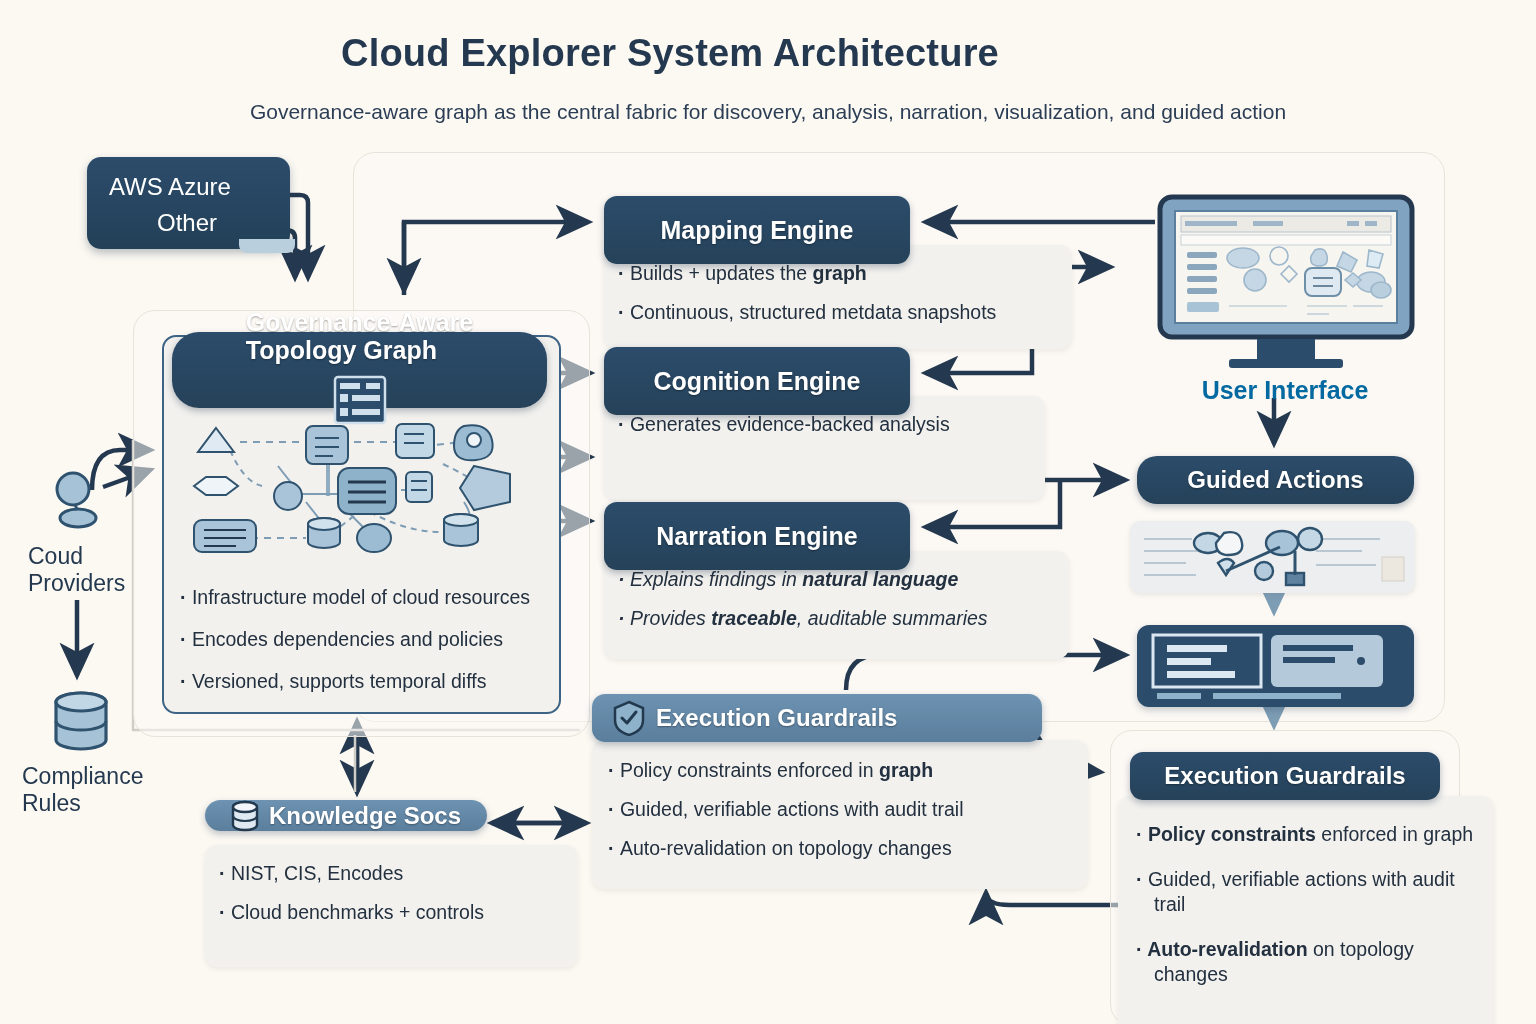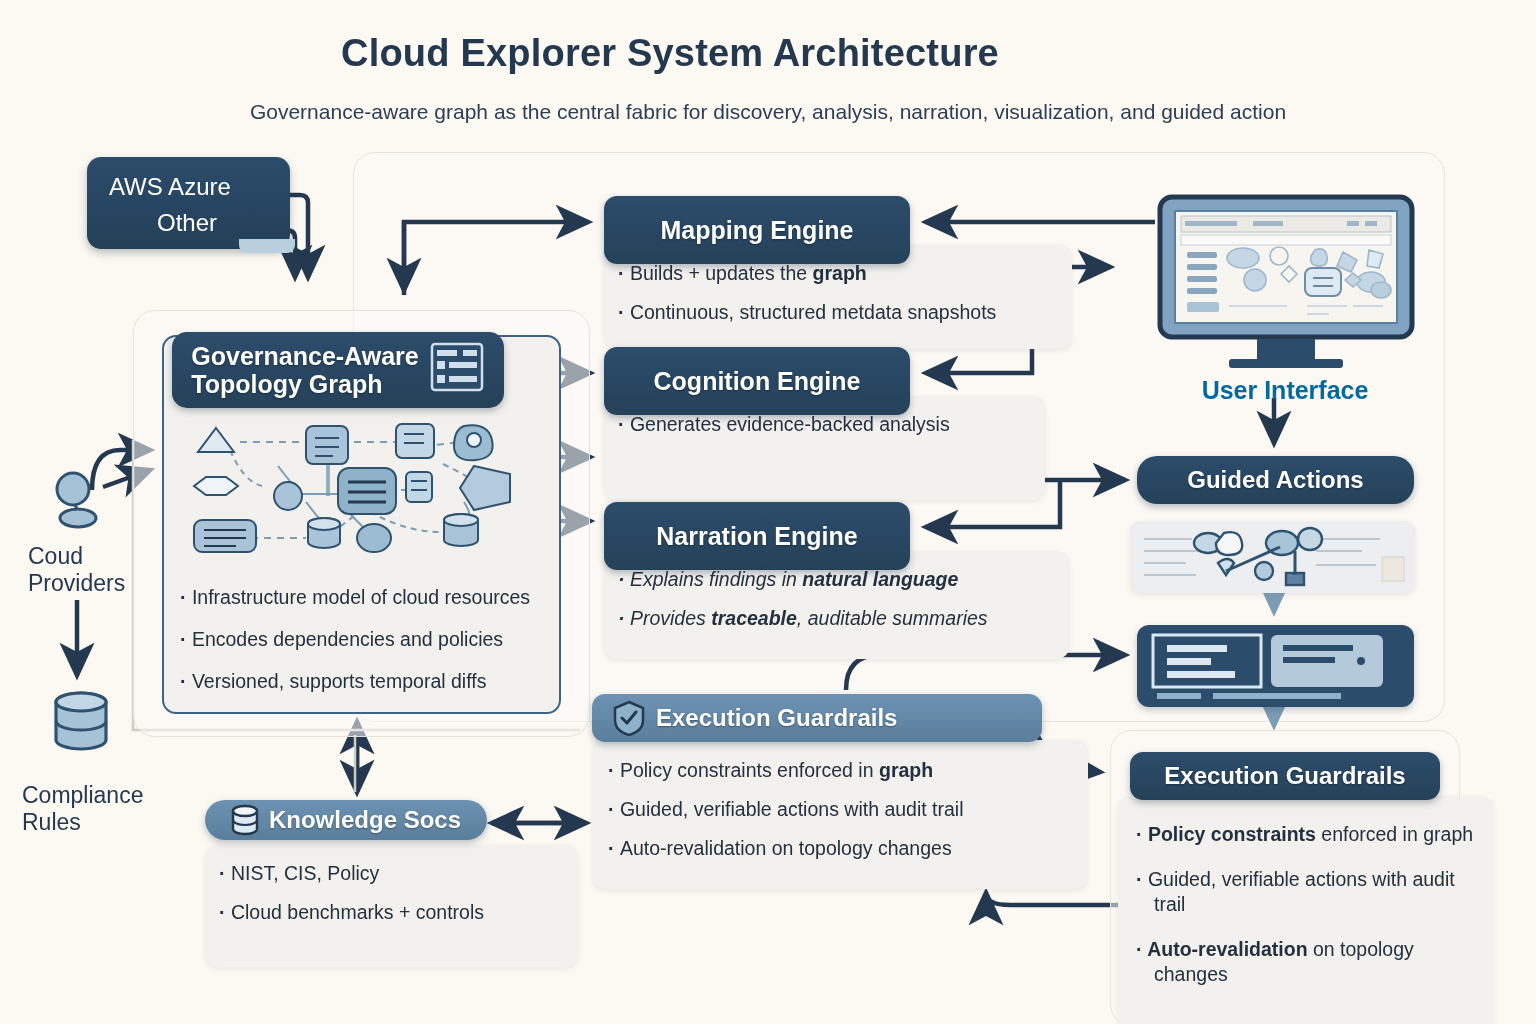--- a/index.html
+++ b/index.html
@@ -71,22 +71,22 @@
   .side-label{font-size:23px;color:#24394f;line-height:1.18;}
 
   
   #topology-outer{left:133px;top:310px;width:455px;height:425px;}
   #topology-card{
     left:162px;top:335px;width:395px;height:375px;
     background:#f2f1ee;border:2px solid #3f6versioned;border-radius:14px;
   }
   #topology-card{border:2px solid #3d6484;}
   #topology-hdr{
-    left:172px;top:332px;width:332px;height:76px;border-radius:15px;
-    flex-direction:row;
+    left:172px;top:332px;width:375px;height:76px;border-radius:27px;
+    flex-direction:column;
   }
   #topology-hdr .ttxt{font-size:25px;line-height:1.12;text-align:left;}
   #graph-illustration{
     left:178px;top:420px;width:366px;height:140px;
   }
   #topology-bullets{left:180px;top:585px;width:395px;}
   #topology-bullets li{margin-bottom:17px;}
 
   
   .engine-hdr{height:68px;border-radius:13px;justify-content:center;}
@@ -95,21 +95,21 @@
   #cognition-hdr{left:604px;top:347px;width:306px;}
   #cognition-body{left:604px;top:396px;width:413px;height:82px;padding:16px 14px 6px;}
   #narration-hdr{left:604px;top:502px;width:306px;}
   #narration-body{left:604px;top:551px;width:437px;height:86px;padding:16px 14px 6px;font-style:italic;}
 
   
   #guardrails-c-hdr{left:592px;top:694px;width:430px;height:48px;border-radius:13px;justify-content:flex-start;padding-left:20px;font-size:24px;}
   #guardrails-c-body{left:592px;top:740px;width:464px;height:125px;padding:18px 16px 6px;}
 
   
-  #knowledge-hdr{left:205px;top:800px;width:282px;height:40px;border-radius:20px;font-size:24px;}
+  #knowledge-hdr{left:205px;top:800px;width:282px;height:31px;border-radius:20px;font-size:24px;}
   #knowledge-body{left:205px;top:845px;width:345px;height:100px;padding:16px 14px 6px;}
 
   
   #ui-monitor{left:1157px;top:194px;width:258px;height:147px;}
   #ui-label{left:1110px;top:376px;width:350px;text-align:center;font-size:25px;font-weight:bold;color:#0369a1;}
   #guided-hdr{left:1137px;top:456px;width:277px;height:48px;border-radius:20px;font-size:24px;}
   #guided-img{left:1130px;top:521px;width:285px;height:72px;background:#eceef0;border-radius:10px;box-shadow:0 2px 5px rgba(90,90,90,.12);}
   #code-panel{left:1137px;top:625px;width:277px;height:82px;background:#2c4c6b;border-radius:12px;box-shadow:0 3px 7px rgba(30,50,70,.25);}
   #guardrails-r-outer{left:1110px;top:730px;width:348px;height:294px;}
   #guardrails-r-hdr{left:1130px;top:752px;width:310px;height:48px;border-radius:13px;font-size:24px;}
@@ -213,21 +213,21 @@
     <div>Providers</div>
   </div>
 
   <div class="abs" style="left:48px;top:688px;width:66px;height:66px;">
     <svg width="66" height="66" viewBox="0 0 66 66">
       <path d="M8,14 a25,9 0 0,1 50,0 v38 a25,9 0 0,1 -50,0 z" fill="#a6c2d6" stroke="#2f536f" stroke-width="3.2"></path>
       <ellipse cx="33" cy="14" rx="25" ry="9" fill="#c2d7e5" stroke="#2f536f" stroke-width="3.2"></ellipse>
       <path d="M8,33 a25,9 0 0,0 50,0" fill="none" stroke="#2f536f" stroke-width="3"></path>
     </svg>
   </div>
-  <div class="abs side-label" style="left:22px;top:782px;width:170px;">
+  <div class="abs side-label" style="left:22px;top:763px;width:170px;">
     <div>Compliance</div>
     <div>Rules</div>
   </div>
 
   <div class="abs outer-panel" id="topology-outer"></div>
   <div class="abs" id="topology-card"></div>
 
   <div class="abs hdr" id="topology-hdr">
     <div class="ttxt">
       <div>Governance-Aware</div>
@@ -359,21 +359,21 @@
       <svg width="34" height="36" viewBox="0 0 34 36">
         <path d="M17,2 L31,8 v12 q0,11 -14,15 q-14,-4 -14,-15 V8 z" fill="#8fb2cb" stroke="#22394e" stroke-width="2.5"></path>
         <path d="M10,18 l5,5 l9,-11" fill="none" stroke="#22394e" stroke-width="3" stroke-linecap="round" stroke-linejoin="round"></path>
       </svg>
     </span>
     <span>Execution Guardrails</span>
   </div>
 
   <div class="abs card-body" id="knowledge-body">
     <ul class="bullets">
-      <li>NIST, CIS, Policy</li>
+      <li>NIST, CIS, Encodes</li>
       <li>Cloud benchmarks + controls</li>
     </ul>
   </div>
   <div class="abs hdr steel" id="knowledge-hdr">
     <span style="display:inline-flex;">
       <svg width="28" height="32" viewBox="0 0 28 32">
         <path d="M2,7 a12,5 0 0,1 24,0 v18 a12,5 0 0,1 -24,0 z" fill="#dfe9f1" stroke="#22394e" stroke-width="2.4"></path>
         <ellipse cx="14" cy="7" rx="12" ry="5" fill="#f2f6fa" stroke="#22394e" stroke-width="2.4"></ellipse>
         <path d="M2,16 a12,5 0 0,0 24,0" fill="none" stroke="#22394e" stroke-width="2.2"></path>
       </svg>

